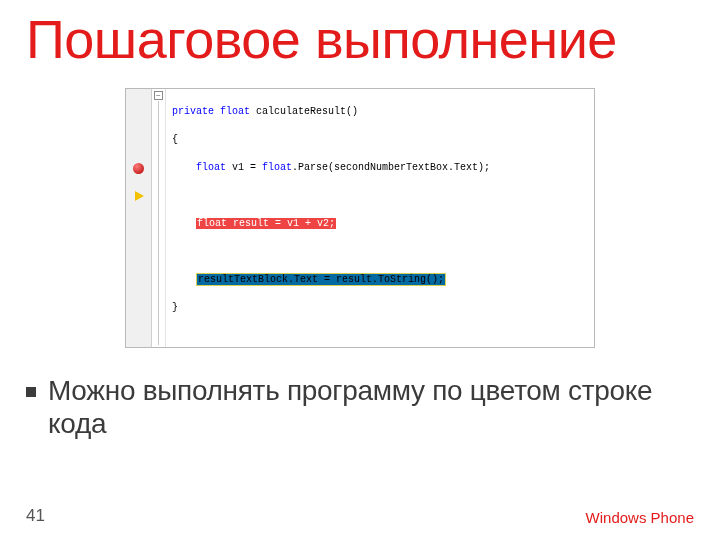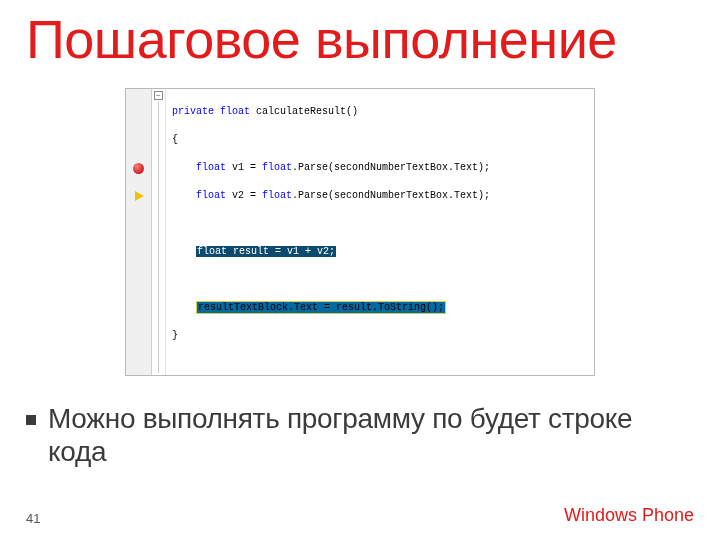--- a/index.html
+++ b/index.html
@@ -60,21 +60,21 @@
   .fold-box {
     position:absolute; top:2px; left:2px;
     width:9px; height:9px; border:1px solid #8a8a8a; background:#fff;
     font-size:8px; line-height:7px; text-align:center; color:#666;
   }
   .outline-line {
     position:absolute; left:6px; top:12px; bottom:2px; width:1px; background:#c9c9c9;
   }
   .code-col { flex:1; padding: 2px 6px 4px 6px; white-space: pre; color:#000; }
   .kw-blue { color:#0000ff; }
-  .hl-red { background:#0c4a6e; color:#fff; padding:0 1px; }
+  .hl-red { background:#ef4444; color:#fff; padding:0 1px; }
   .hl-yellow { background:#0369a1; padding:0 1px; border:1px solid #d9cf4f; }
   .code-col .row { height:14px; }
 
   .bullets {
     margin-top: 6px;
     font-size: 28px;
     font-weight: 300;
     color: #3b3b3b;
     letter-spacing: -0.3px;
   }
@@ -94,22 +94,22 @@
   }
   .footer {
     position: absolute;
     bottom: 14px;
     left: 26px; right: 26px;
     display: flex;
     justify-content: space-between;
     align-items: flex-end;
     font-family: "Segoe UI", Arial, sans-serif;
   }
-  .page-num { font-size: 13px; color: #555; }
-  .brand { font-size: 18px; color: #e31b1b; font-weight: 400; }
+  .page-num { font-size: 17px; color: #555; }
+  .brand { font-size: 15px; color: #e31b1b; font-weight: 400; }
 </style>
 </head>
 <body>
 
 <div class="slide">
   <div class="title">Пошаговое выполнение</div>
 
   <div class="code-panel">
     <div class="gutter">
       <div class="gutter-row"></div>
@@ -127,30 +127,29 @@
       <div class="gutter-row"></div>
     </div>
     <div class="outline-col">
       <div class="fold-box">−</div>
       <div class="outline-line"></div>
     </div>
     <div class="code-col">
 <div class="row"><span class="kw-blue">private</span> <span class="kw-blue">float</span><span> calculateResult()</span></div>
 <div class="row"><span>{</span></div>
 <div class="row">    <span class="kw-blue">float</span><span> v1 = </span><span class="kw-blue">float</span><span>.Parse(secondNumberTextBox.Text);</span></div>
-<div class="row">    <span class="kw-blue">float</span><span> v2 = </span><span class="kw-blue">float</span><span>.Parse(secondNumberTextBox.Text);</span></div>
 <div class="row"></div>
 <div class="row">    <span class="hl-red">float result = v1 + v2;</span></div>
 <div class="row"></div>
 <div class="row">    <span class="hl-yellow">resultTextBlock.Text = result.ToString();</span></div>
 <div class="row"><span>}</span></div>
     </div>
   </div>
 
   <ul class="bullets">
-    <li>Можно выполнять программу по будет строке кода</li>
+    <li>Можно выполнять программу по цветом строке кода</li>
   </ul>
 </div>
 
 <div class="footer">
   <span class="page-num">41</span>
   <span class="brand">Windows Phone</span>
 </div>
 
 </body></html>

